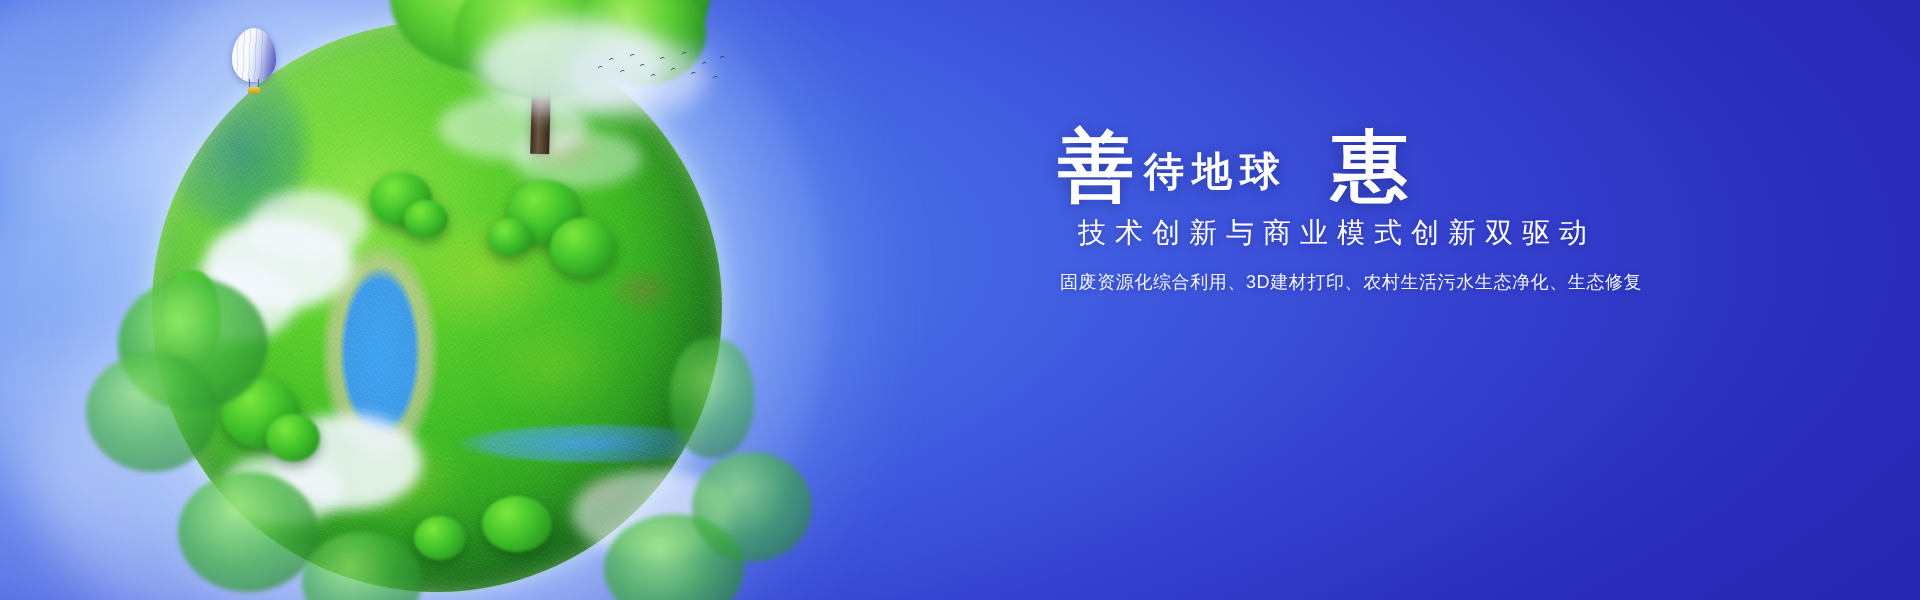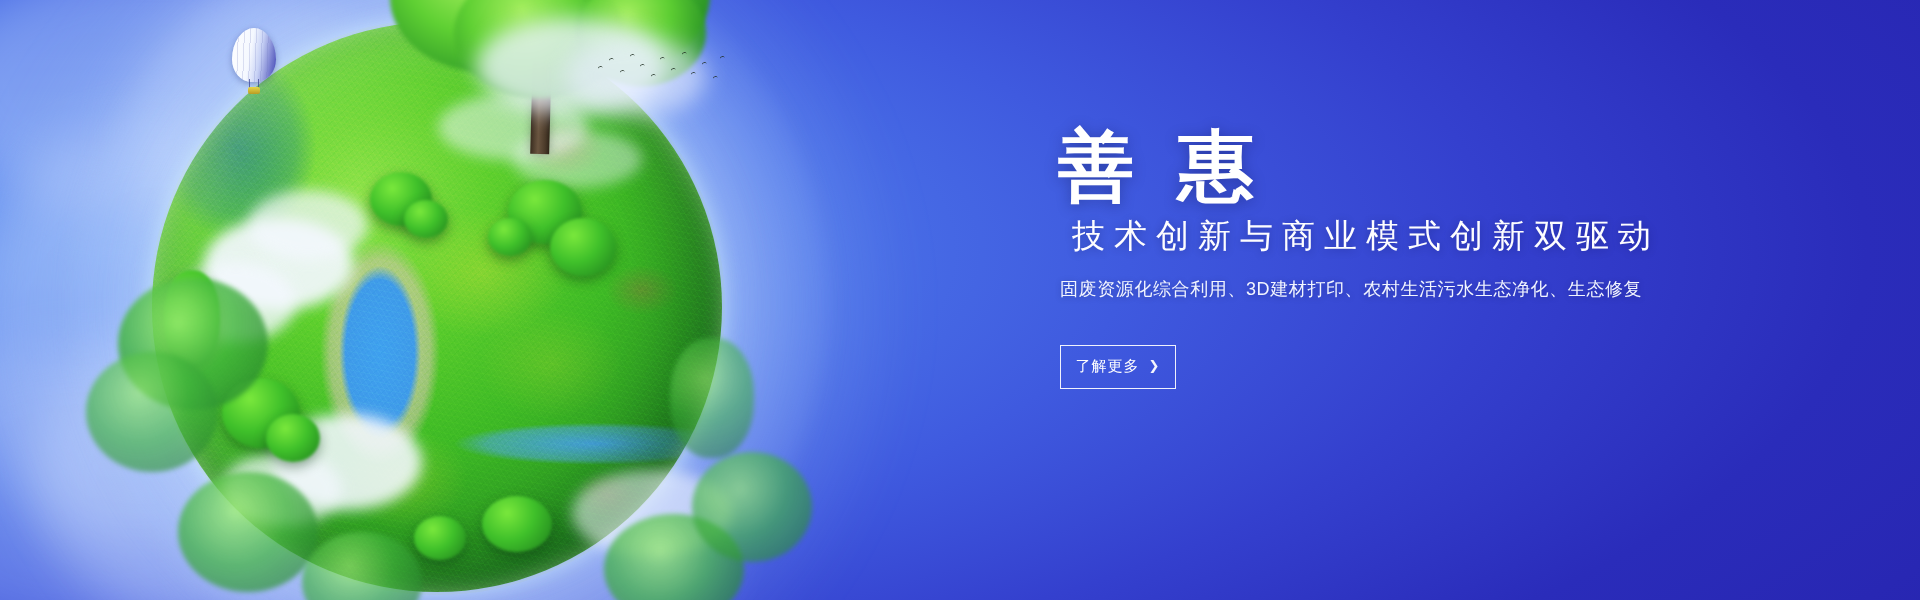--- a/index.html
+++ b/index.html
@@ -182,27 +182,27 @@
     line-height:.92;position:relative;top:4px;
   }
   .calli-small{
     font-family:"Liberation Serif","DejaVu Serif",serif;
     font-size:40px;font-weight:700;letter-spacing:8px;
     padding-left:10px;position:relative;top:-6px;
   }
   .gap-mid{display:inline-block;width:44px;}
 
   .subline{
-    margin:16px 0 0 14px;
-    font-size:33px;font-weight:400;letter-spacing:9px;
+    margin:16px 0 0 20px;
+    font-size:28px;font-weight:400;letter-spacing:9px;
     color:#fdfdff;white-space:nowrap;
     text-shadow:0 1px 8px rgba(10,14,60,.30);
   }
   .descline{
-    margin:18px 0 18px 2px;
+    margin:18px 0 0 2px;
     font-size:18px;font-weight:400;letter-spacing:.6px;
     color:#f2f5ff;white-space:nowrap;
     text-shadow:0 1px 6px rgba(10,14,60,.28);
   }
 
   .cta{
     display:inline-flex;align-items:center;justify-content:center;gap:9px;
     margin-top:26px;margin-left:2px;
     width:116px;height:44px;
     border:1px solid rgba(255,255,255,.92);
@@ -295,28 +295,25 @@
     <div class="bird" style="left:95px; top:24px;"></div>
     <div class="bird" style="left:106px;top:14px;"></div>
     <div class="bird" style="left:117px;top:28px;"></div>
     <div class="bird" style="left:124px;top:8px;"></div>
   </div>
 
   <div class="copy">
 
     <div class="headline">
       <span class="calli-big">善</span>
+      <span class="calli-small">待地球</span>
       <span class="gap-mid"></span>
       <span class="calli-big">惠</span>
     </div>
 
     <div class="subline">技术创新与商业模式创新双驱动</div>
 
     <div class="descline">固废资源化综合利用、3D建材打印、农村生活污水生态净化、生态修复</div>
 
-    <a class="cta" href="#">
-      <span>了解更多</span>
-      <span class="chev">❯</span>
-    </a>
 
   </div>
 
 </div>
 
 </body></html>

